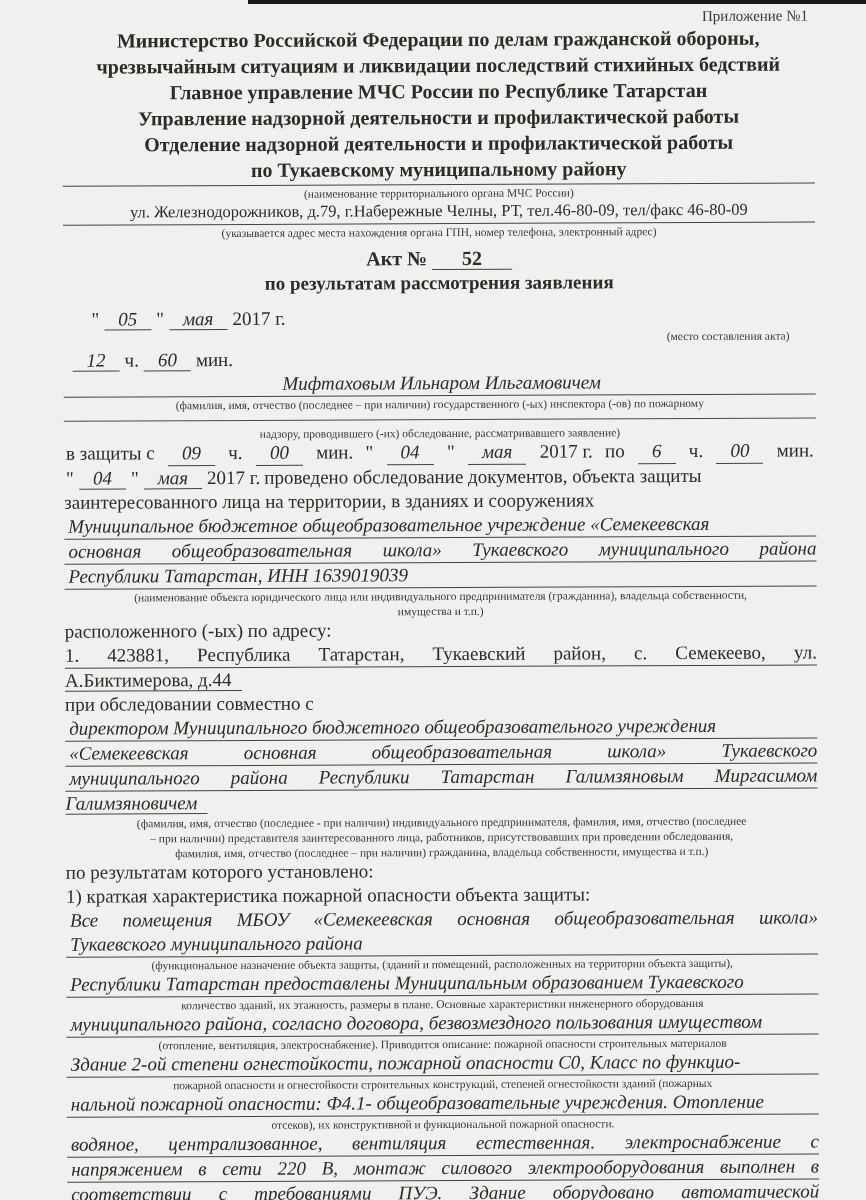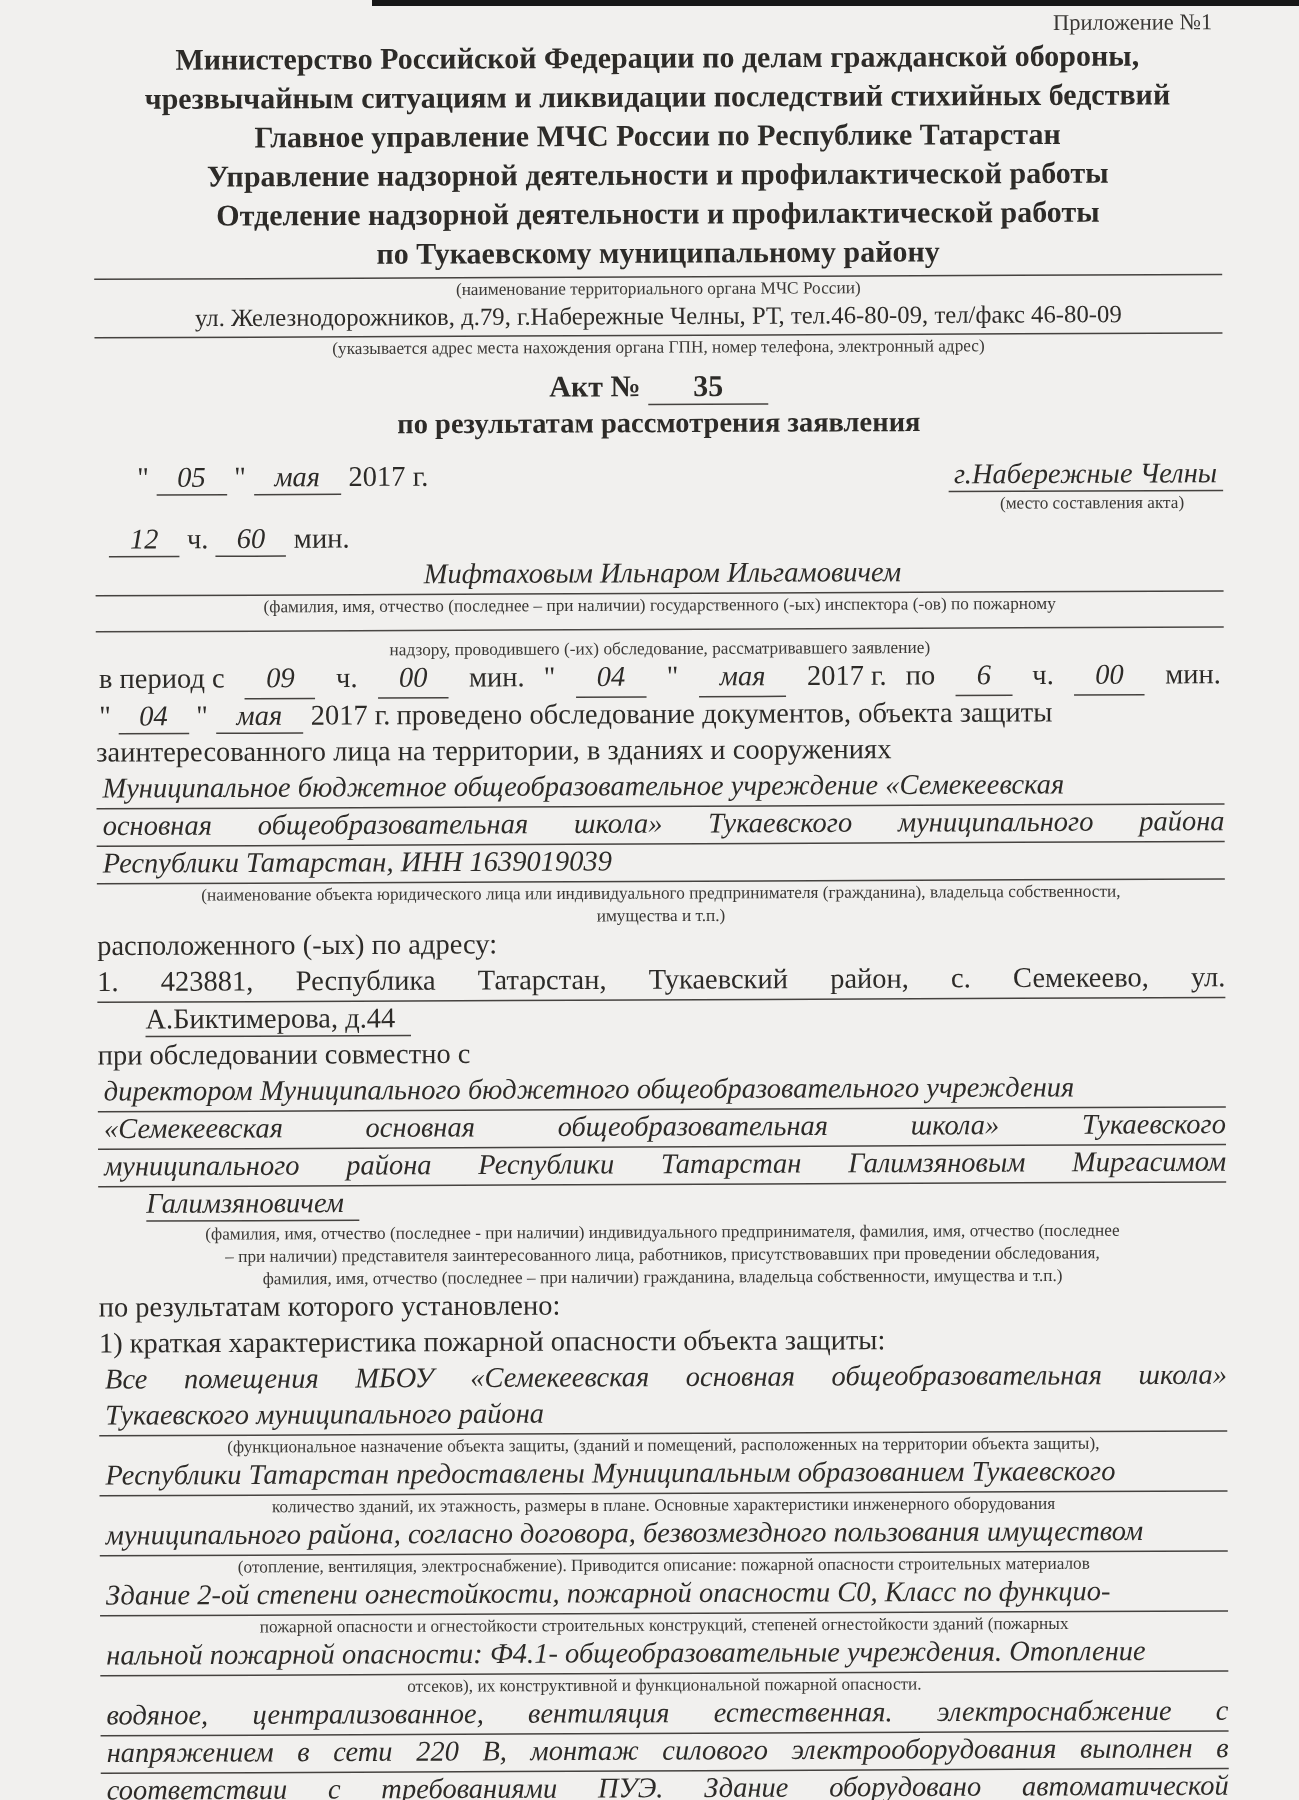--- a/index.html
+++ b/index.html
@@ -24,21 +24,21 @@
   .time-row{padding-left:6px;font-size:19px;line-height:24px;margin-top:3px;}
   .line{font-size:19px;line-height:24px;}
   .fill{font-style:italic;font-size:19px;padding-left:4px;}
   .ul{border-bottom:1.3px solid #45423f;}
   .just{text-align:justify;text-align-last:justify;}
   .center{text-align:center;}
   .seg{display:block;}
   .seg.flexed{display:flex;justify-content:space-between;align-items:baseline;}
   .blank{font-style:italic;border-bottom:1.3px solid #45423f;padding:0 14px;margin:0 3px;white-space:nowrap;}
   .word{padding:0 2px;white-space:nowrap;}
-  .wul{border-bottom:1.3px solid #45423f;padding-right:10px;margin-left:32px;}
+  .wul{border-bottom:1.3px solid #45423f;padding-right:10px;}
   .it{font-style:italic;}
   .hr{height:8px;border-bottom:1.2px solid #4a4744;margin-bottom:5px;}
 </style>
 </head>
 <body>
 
 <div class="page">
   <div class="scan-strip"></div>
   <div class="content">
 
@@ -51,41 +51,38 @@
         <div class="hline">Управление надзорной деятельности и профилактической работы</div>
         <div class="hline">Отделение надзорной деятельности и профилактической работы</div>
         <div class="hline ul">по Тукаевскому муниципальному району</div>
         <div class="cap">(наименование территориального органа МЧС России)</div>
         <div class="addr">ул. Железнодорожников, д.79,  г.Набережные Челны, РТ, тел.46-80-09, тел/факс  46-80-09</div>
         <div class="cap">(указывается адрес места нахождения органа ГПН, номер телефона, электронный адрес)</div>
       </div>
 
     <div class="act-title">
       <span>Акт №</span>
-      <span class="act-num">35</span>
+      <span class="act-num">52</span>
     </div>
     <div class="act-sub">по результатам рассмотрения заявления</div>
 
     <div class="date-row">
       <div class="date-left"><span class="word">"</span><span class="blank">05</span><span class="word">"</span><span class="blank">мая</span><span class="word">2017 г.</span></div>
-      <div>
-        <span class="place">г.Набережные Челны</span>
-      </div>
     </div>
     <div class="cap right">(место составления акта)</div>
 
     <div class="time-row"><span class="blank">12</span><span class="word">ч.</span><span class="blank">60</span><span class="word">мин.</span></div>
 
     <div>
         <div class="line fill ul center">Мифтаховым Ильнаром Ильгамовичем</div>
         <div class="cap">(фамилия, имя, отчество (последнее – при наличии) государственного (-ых) инспектора (-ов) по пожарному</div>
         <div class="hr"></div>
         <div class="cap">надзору, проводившего (-их) обследование, рассматривавшего заявление)</div>
         <div class="line seg flexed">
-          <span class="word">в период с</span>
+          <span class="word">в защиты с</span>
           <span class="blank">09</span>
           <span class="word">ч.</span>
           <span class="blank">00</span>
           <span class="word">мин.</span>
           <span class="word">"</span>
           <span class="blank">04</span>
           <span class="word">"</span>
           <span class="blank">мая</span>
           <span class="word">2017 г.</span>
           <span class="word">по</span>

